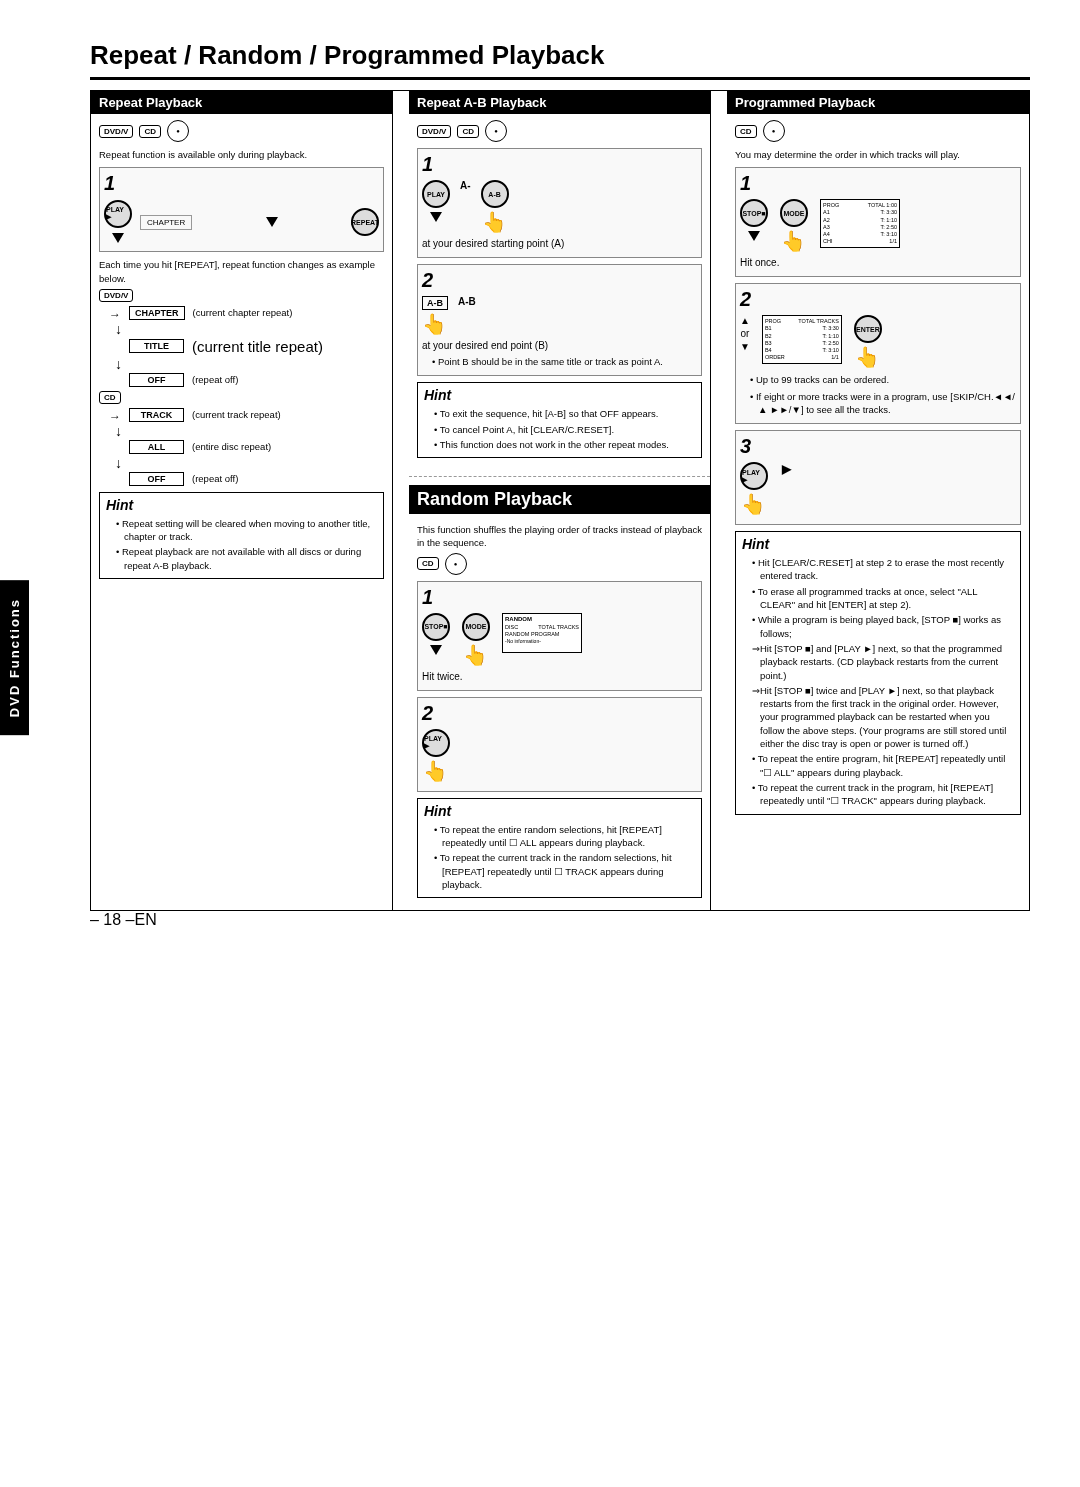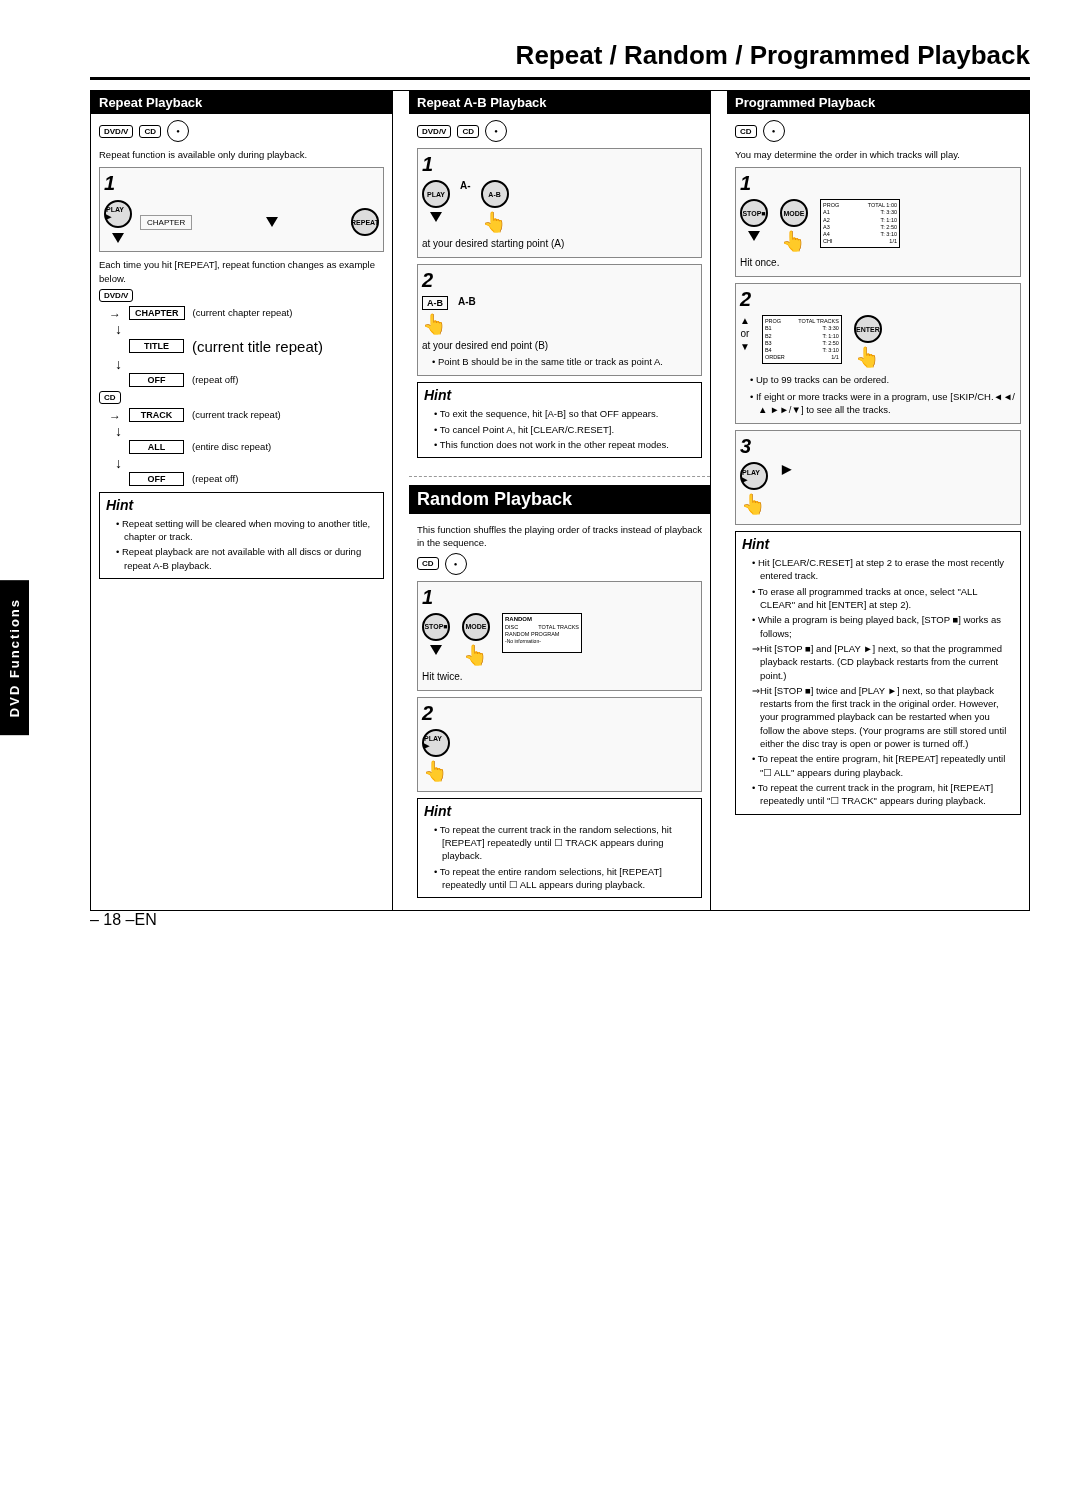--- a/index.html
+++ b/index.html
@@ -14,21 +14,20 @@
     }
     .page-wrapper {
       padding: 40px 50px 60px 50px;
     }
     .page-title {
       font-size: 26px;
       font-weight: bold;
       border-bottom: 3px solid #000;
       padding-bottom: 6px;
       margin-bottom: 10px;
-      text-align: right;
     }
     .three-col {
       display: grid;
       grid-template-columns: 1fr 1fr 1fr;
       gap: 16px;
       border: 1px solid #000;
     }
     .col {
       border-right: 1px solid #000;
       padding: 0;
@@ -411,22 +410,22 @@
                 <div style="display:flex; flex-direction:column; align-items:center; gap:2px;">
                   <div class="remote-btn" style="font-size:7px;">PLAY ▶</div>
                   <div class="hand-icon">👆</div>
                 </div>
               </div>
             </div>
 
             <div class="hint-box">
               <div class="hint-title">Hint</div>
               <div class="hint-text">
+                <p class="bullet">• To repeat the entire random selections, hit [REPEAT] repeatedly until ☐ ALL appears during playback.</p>
                 <p class="bullet">• To repeat the current track in the random selections, hit [REPEAT] repeatedly until ☐ TRACK appears during playback.</p>
-                <p class="bullet">• To repeat the entire random selections, hit [REPEAT] repeatedly until ☐ ALL appears during playback.</p>
               </div>
             </div>
           </div>
         </div>
       </div>
 
       <div class="col">
         <div class="col-header">Programmed Playback</div>
         <div class="col-content">
 

